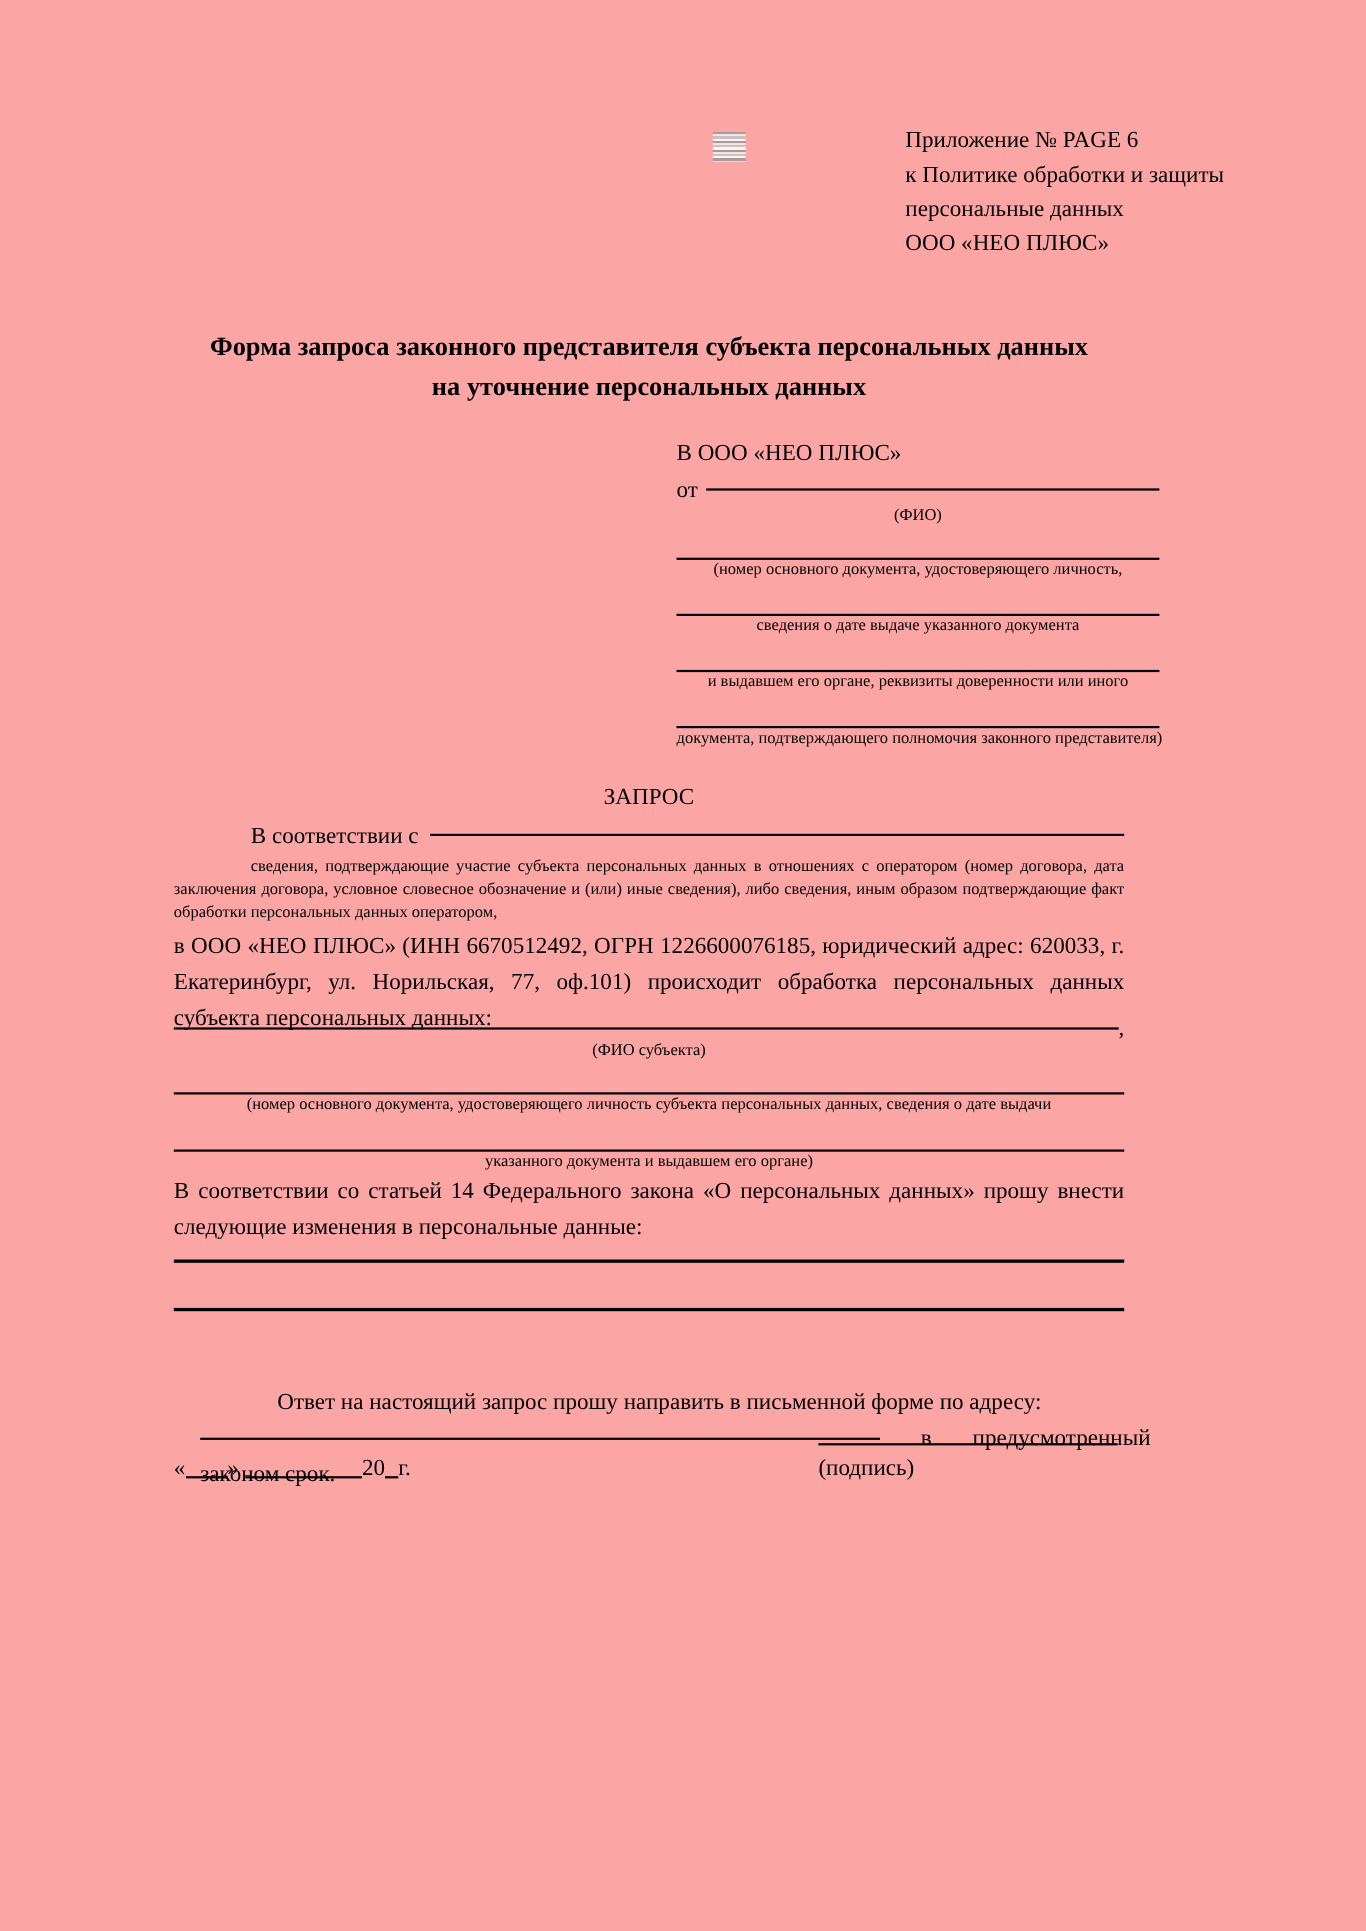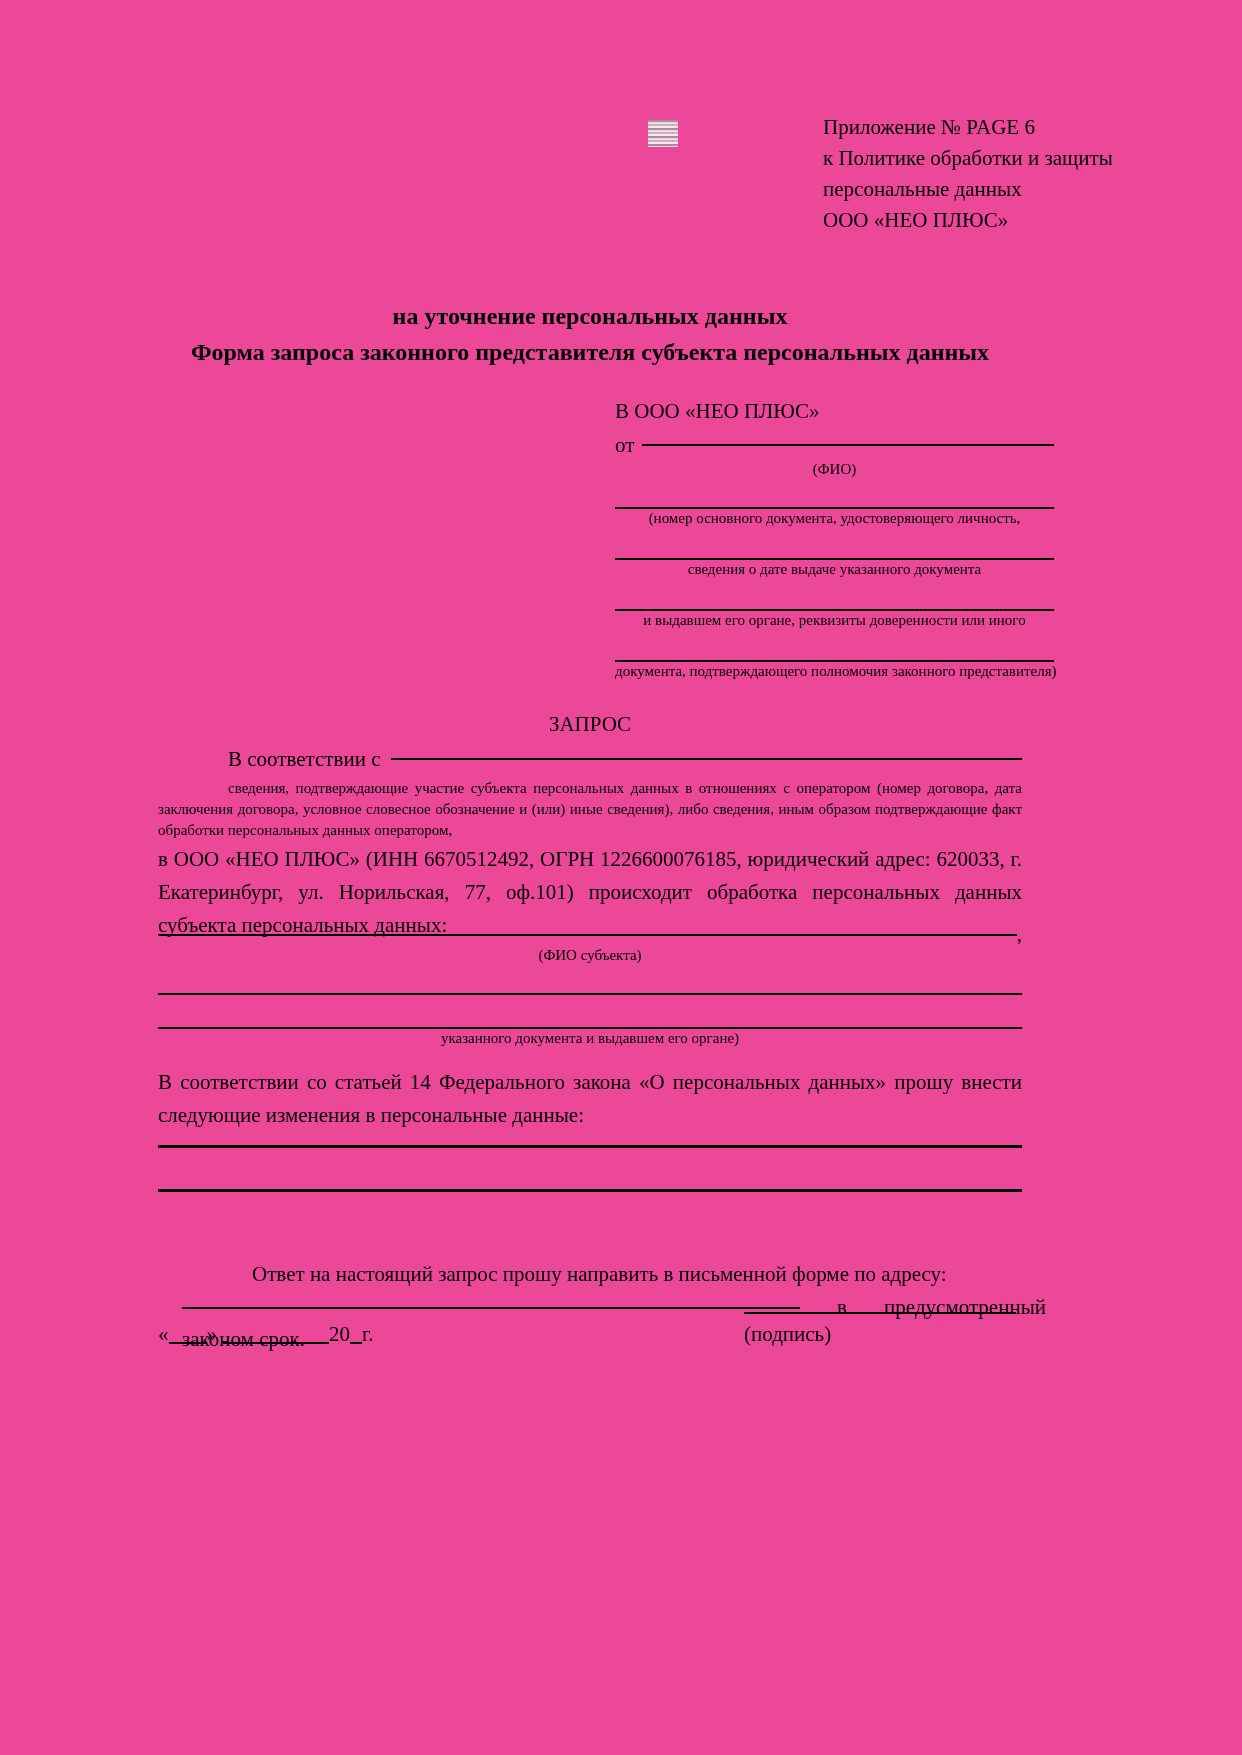--- a/index.html
+++ b/index.html
@@ -1,17 +1,17 @@
 <!DOCTYPE html>
 <html><head>
 <meta charset="utf-8">
 <style>
   html,body{margin:0;padding:0;background:#ffffff;}
   .page{
-    position:relative;width:1242px;height:1755px;background:#ec4899;
+    position:relative;width:1242px;height:1755px;background:#fca5a5;
     font-family:"Liberation Serif","DejaVu Serif",serif;color:#000;
     overflow:hidden;
   }
   
   .header-block{position:absolute;left:823px;top:112px;font-size:21px;line-height:31px;text-align:left;}
   .artifact{
     position:absolute;left:648px;top:120px;width:30px;height:27px;
     background:repeating-linear-gradient(180deg,#999 0 2px,#f0f0f0 2px 4px,#c4c4c4 4px 6px,#fff 6px 8px);
     opacity:.85;
   }
@@ -69,22 +69,22 @@
   <div class="artifact"></div>
 
   <div class="header-block">
     <div>Приложение №  PAGE 6</div>
     <div>к Политике обработки и защиты</div>
     <div>персональные данных</div>
     <div>ООО «НЕО ПЛЮС»</div>
   </div>
 
   <div class="title">
+    <div>Форма запроса законного представителя субъекта персональных данных</div>
     <div>на уточнение персональных данных</div>
-    <div>Форма запроса законного представителя субъекта персональных данных</div>
   </div>
 
   <div class="addressee">
     <div>В ООО «НЕО ПЛЮС»</div>
     <div class="row addr-from">
       <span>от</span>
       <span class="fill grow"></span>
     </div>
     <div class="cap">(ФИО)</div>
     <div class="ruled first"></div>
@@ -107,20 +107,21 @@
     <div class="op-para">в ООО «НЕО ПЛЮС» (ИНН 6670512492, ОГРН 1226600076185, юридический адрес: 620033, г. Екатеринбург, ул. Норильская, 77, оф.101) происходит обработка персональных данных субъекта персональных данных:</div>
   </div>
 
   <div class="sec sec-subject">
     <div class="row subject-row">
       <span class="fill grow"></span>
       <span>,</span>
     </div>
     <div class="cap">(ФИО субъекта)</div>
     <div class="ruled1"></div>
+    <div class="cap">(номер основного документа, удостоверяющего личность субъекта персональных данных, сведения о дате выдачи</div>
     <div class="ruled2"></div>
     <div class="cap">указанного документа и выдавшем его органе)</div>
   </div>
 
   <div class="sec sec-article">В соответствии со статьей 14 Федерального закона «О персональных данных» прошу внести следующие изменения в персональные данные:</div>
 
   <div class="hr hr1"></div>
   <div class="hr hr2"></div>
 
   <div class="sec sec-answer">

